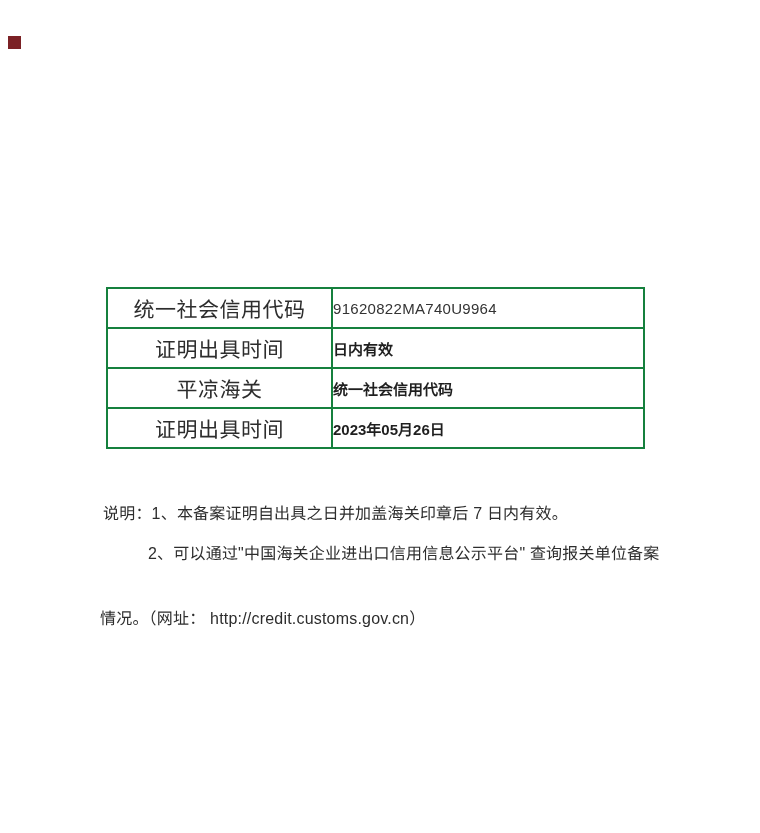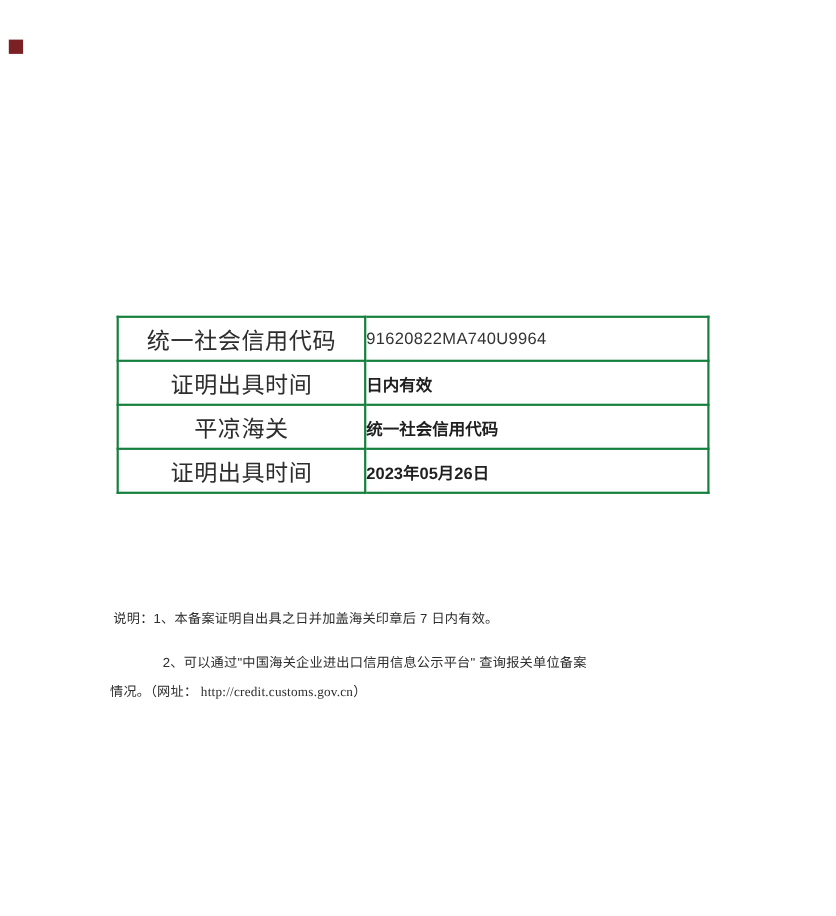--- a/index.html
+++ b/index.html
@@ -72,30 +72,29 @@
     font-weight: 400;
     letter-spacing: 0.3px;
     font-size: 15px;
     color: #333333;
   }
   td.row-value.strong {
     font-weight: 700;
   }
   .note-line {
     position: absolute;
-    font-size: 12px;
+    font-size: 16px;
     line-height: 22px;
     color: #2d2d2d;
     white-space: nowrap;
     letter-spacing: 0.2px;
-    margin-top: 48px;
   }
   .note-1 { left: 103px; top: 503px; }
   .note-2 { left: 148px; top: 543px; }
-  .note-3 { left: 100px; top: 570px; font-family: Liberation Serif, serif; }
+  .note-3 { left: 100px; top: 608px; }
 </style>
 </head>
 <body>
 
 <div class="page">
 
   <div class="corner-mark" style="background: rgb(123, 33, 37);"></div>
 
 
   <table class="cert-table">

